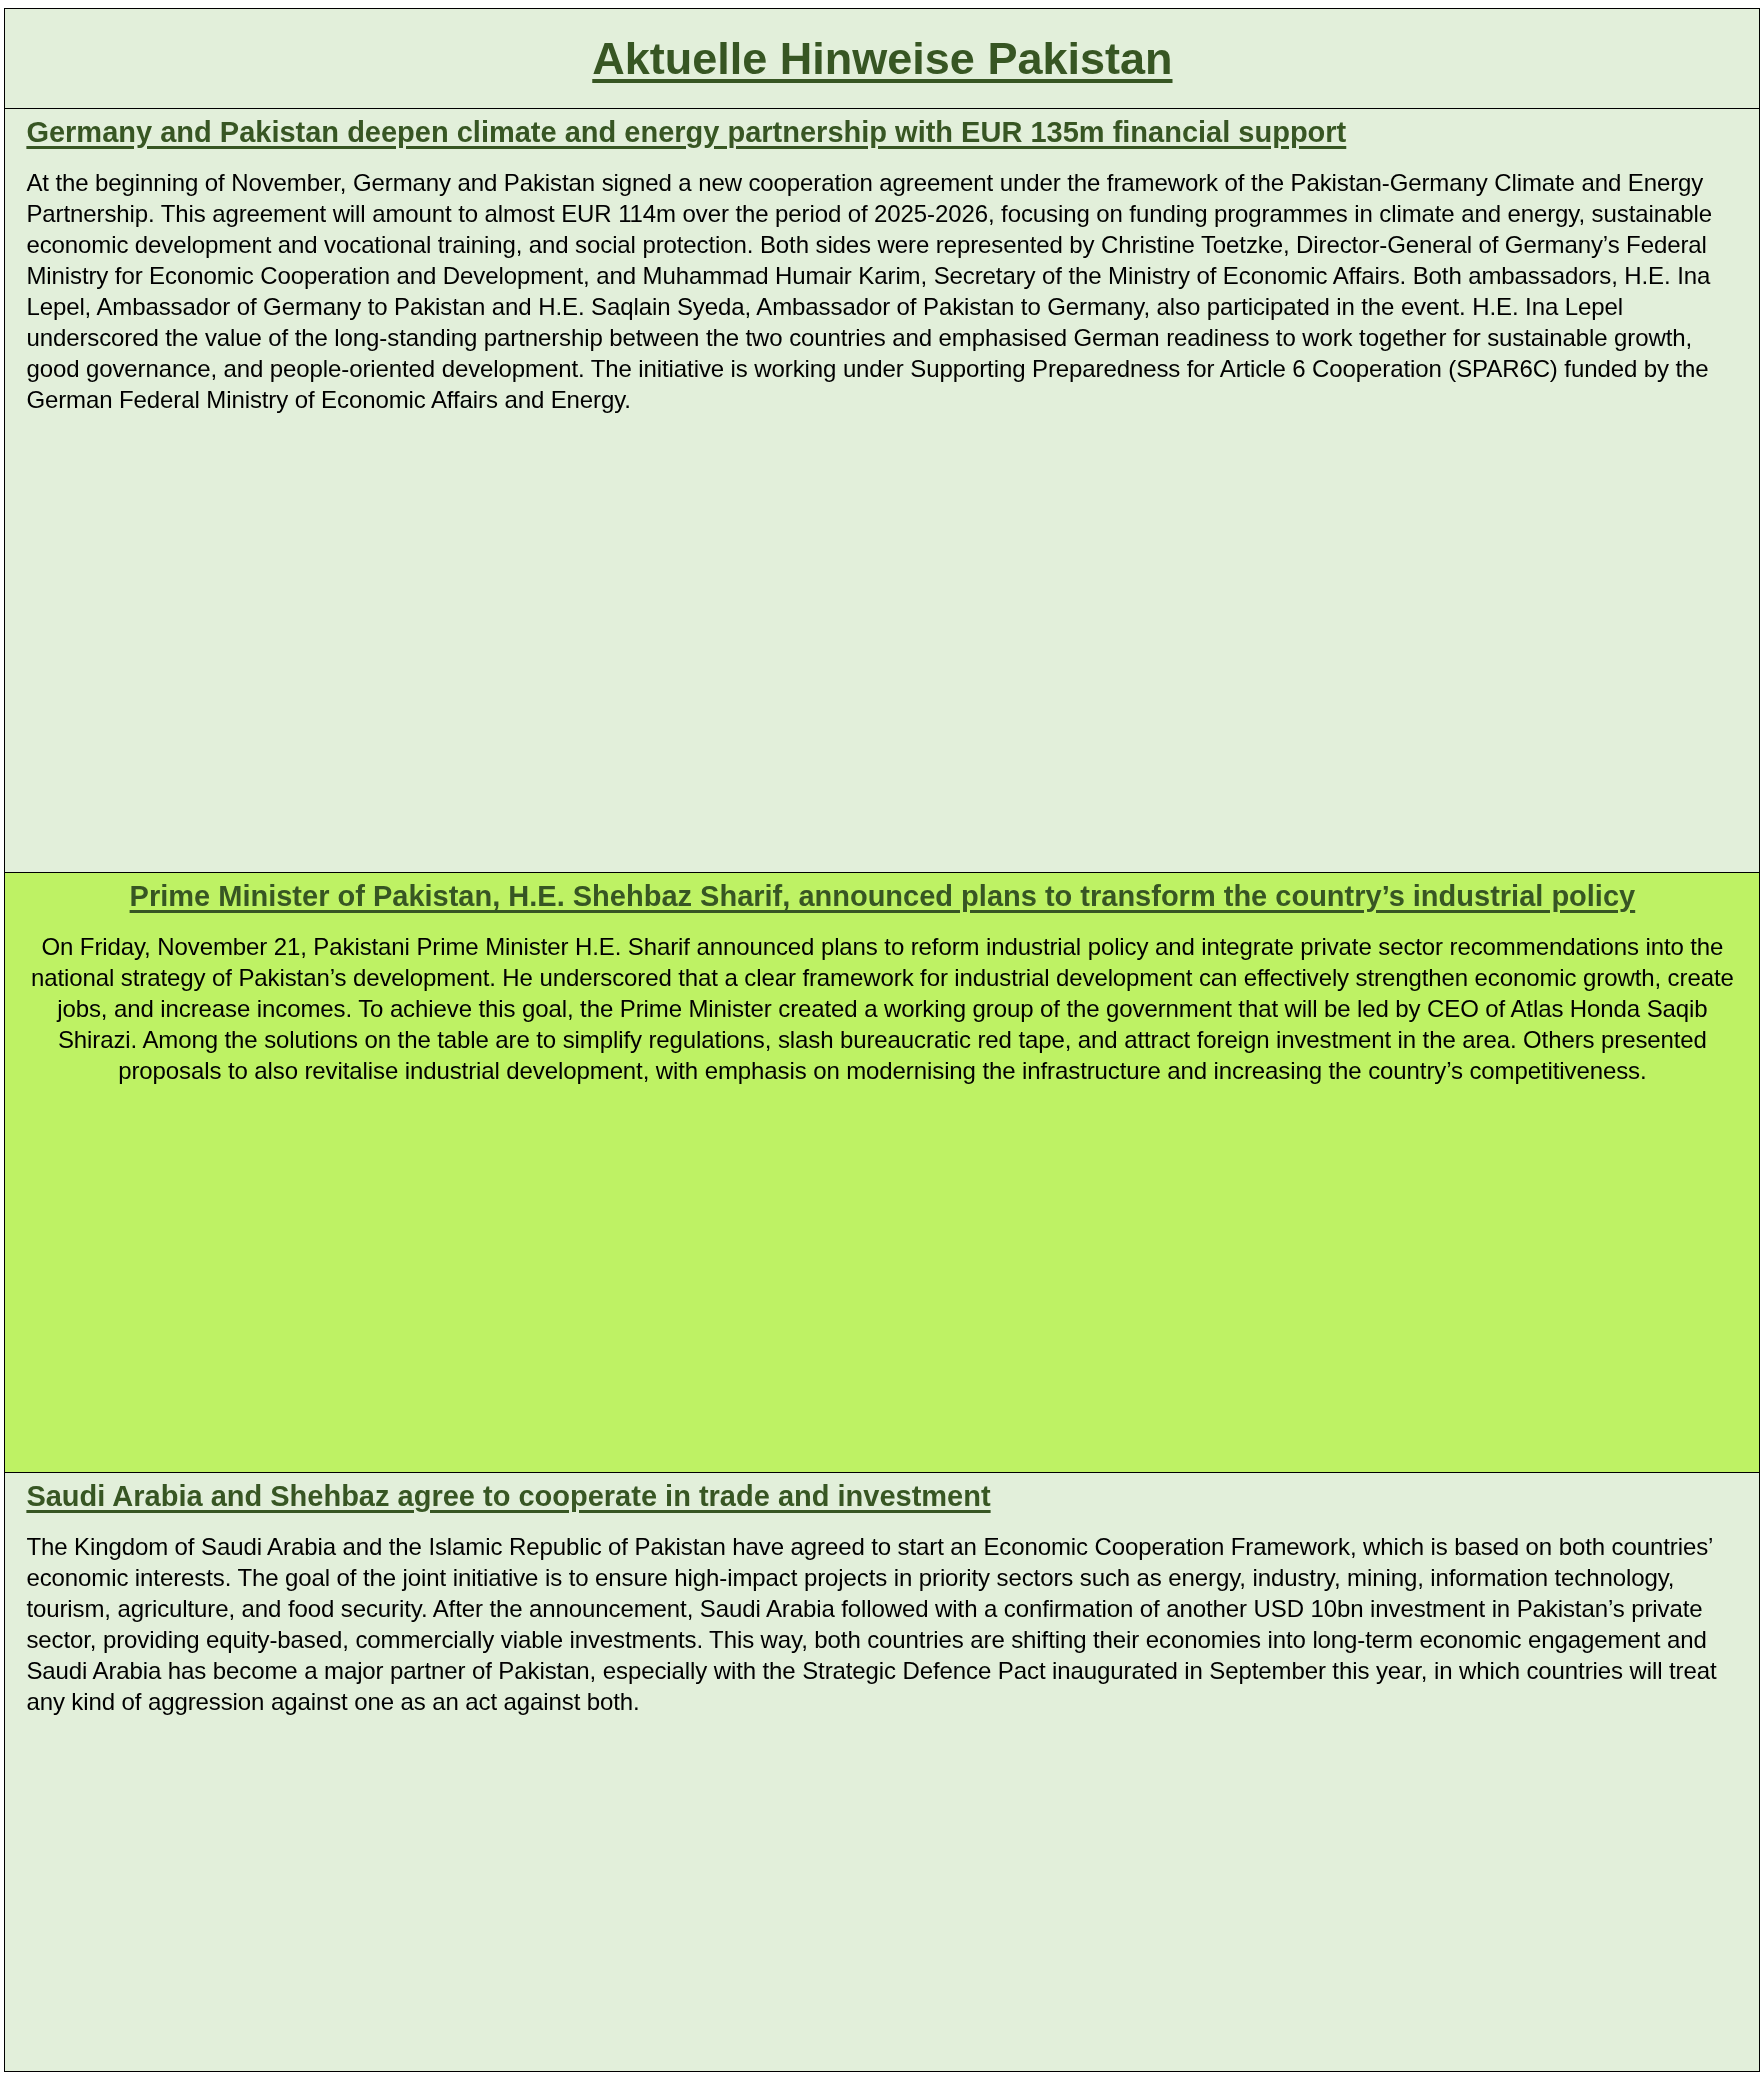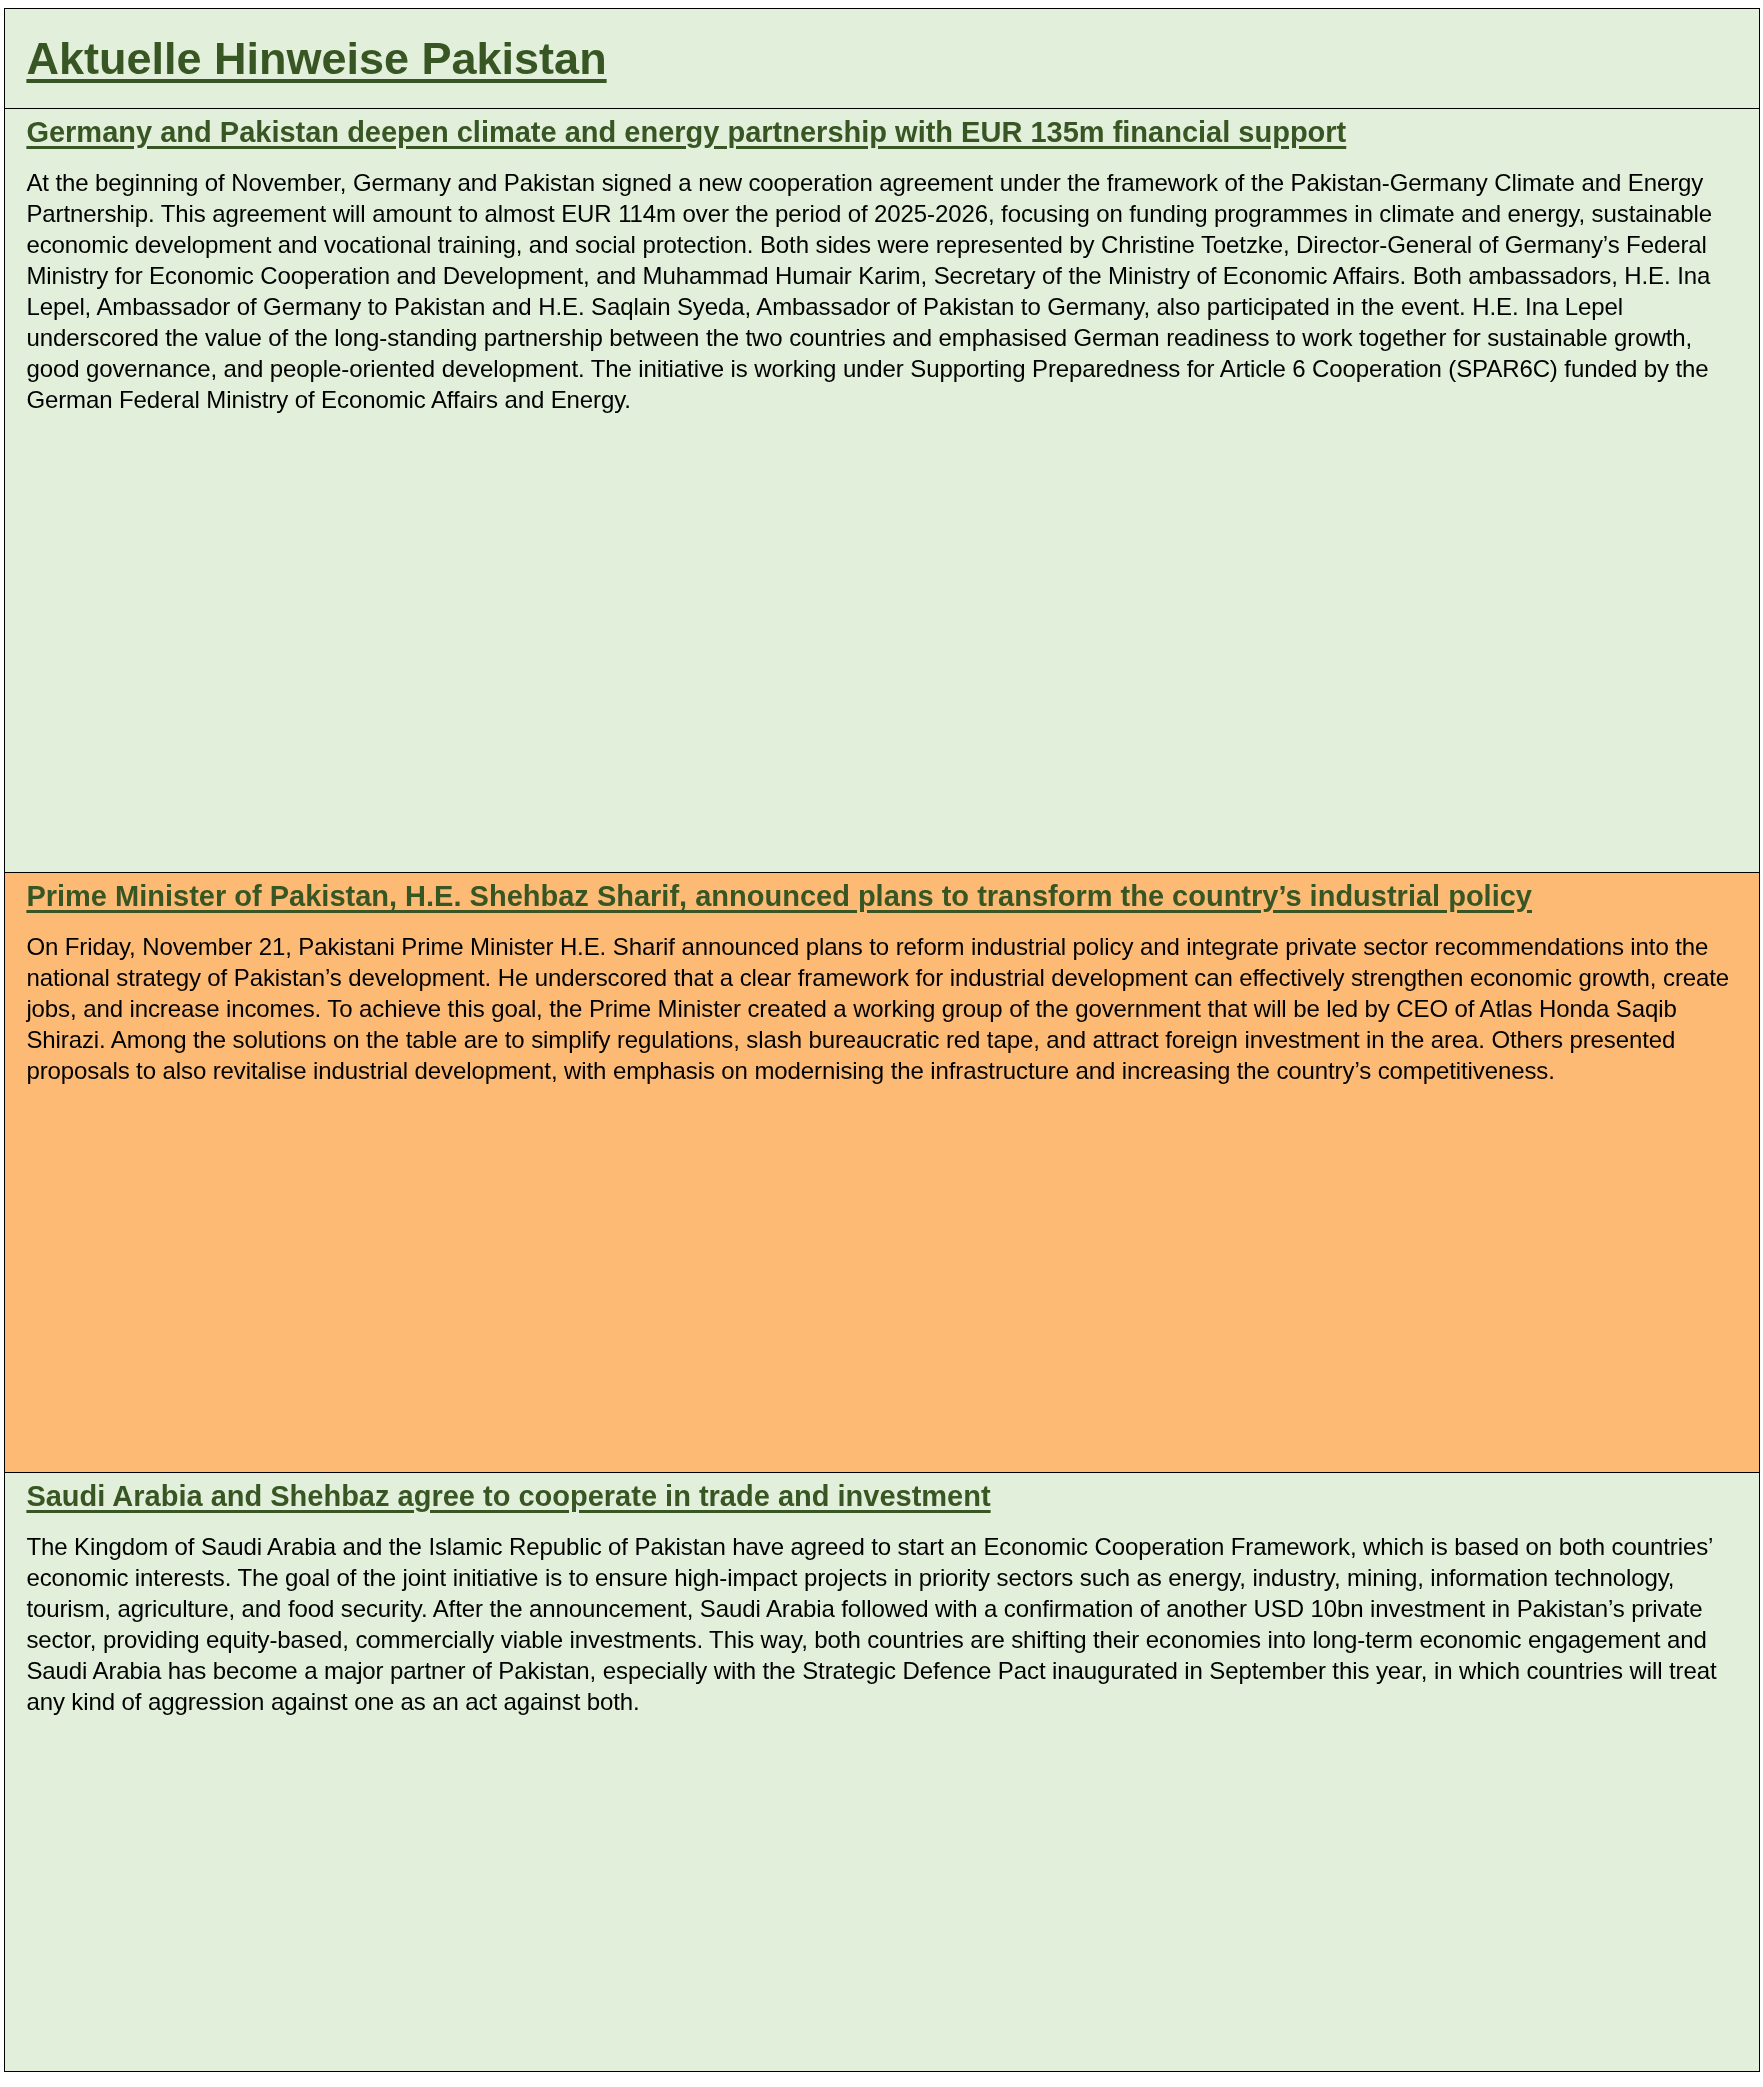--- a/index.html
+++ b/index.html
@@ -1,22 +1,22 @@
 <!DOCTYPE html>
 <html style="font-size:14px"><head>
 <meta charset="utf-8">
 <style>
   html, body { margin: 0; padding: 0; background: #ffffff; }
   body { width: 1764px; height: 2087px; overflow: hidden; position: relative; font-family: "Liberation Sans", sans-serif; }
   .tbl { position: absolute; left: 4.4px; top: 8px; width: 1756px; border-collapse: collapse; }
   .tbl td { border: 1.8px solid #000; padding: 0 21px 0 21px; vertical-align: top; }
   .tbl td.thin { border-top-width: 0.9px; }
   .green { background: #E2EFDA; }
-  .white { background: #fdba74; }
-  .title-cell { height: 99px; }
+  .white { background: #bef264; text-align: center; }
+  .title-cell { height: 99px; text-align: center; }
   .title { color: #375623; font-weight: bold; font-size: 45px; text-decoration: underline; text-decoration-thickness: 4.4px; text-underline-offset: 5.3px; line-height: 99px; display: inline-block; }
   .heading { color: #375623; font-weight: bold; font-size: 29px; line-height: 32px; text-decoration: underline; text-decoration-thickness: 2.7px; text-underline-offset: 4.4px; margin: 7px 0 0 0; }
   .body { color: #000; font-size: 24px; line-height: 31px; margin: 19px 0 0 0; letter-spacing: -0.1px; }
   .r1 { height: 763px; }
   .r2 { height: 599px; }
   .r3 { height: 598px; }
 </style>
 </head>
 <body>
 

